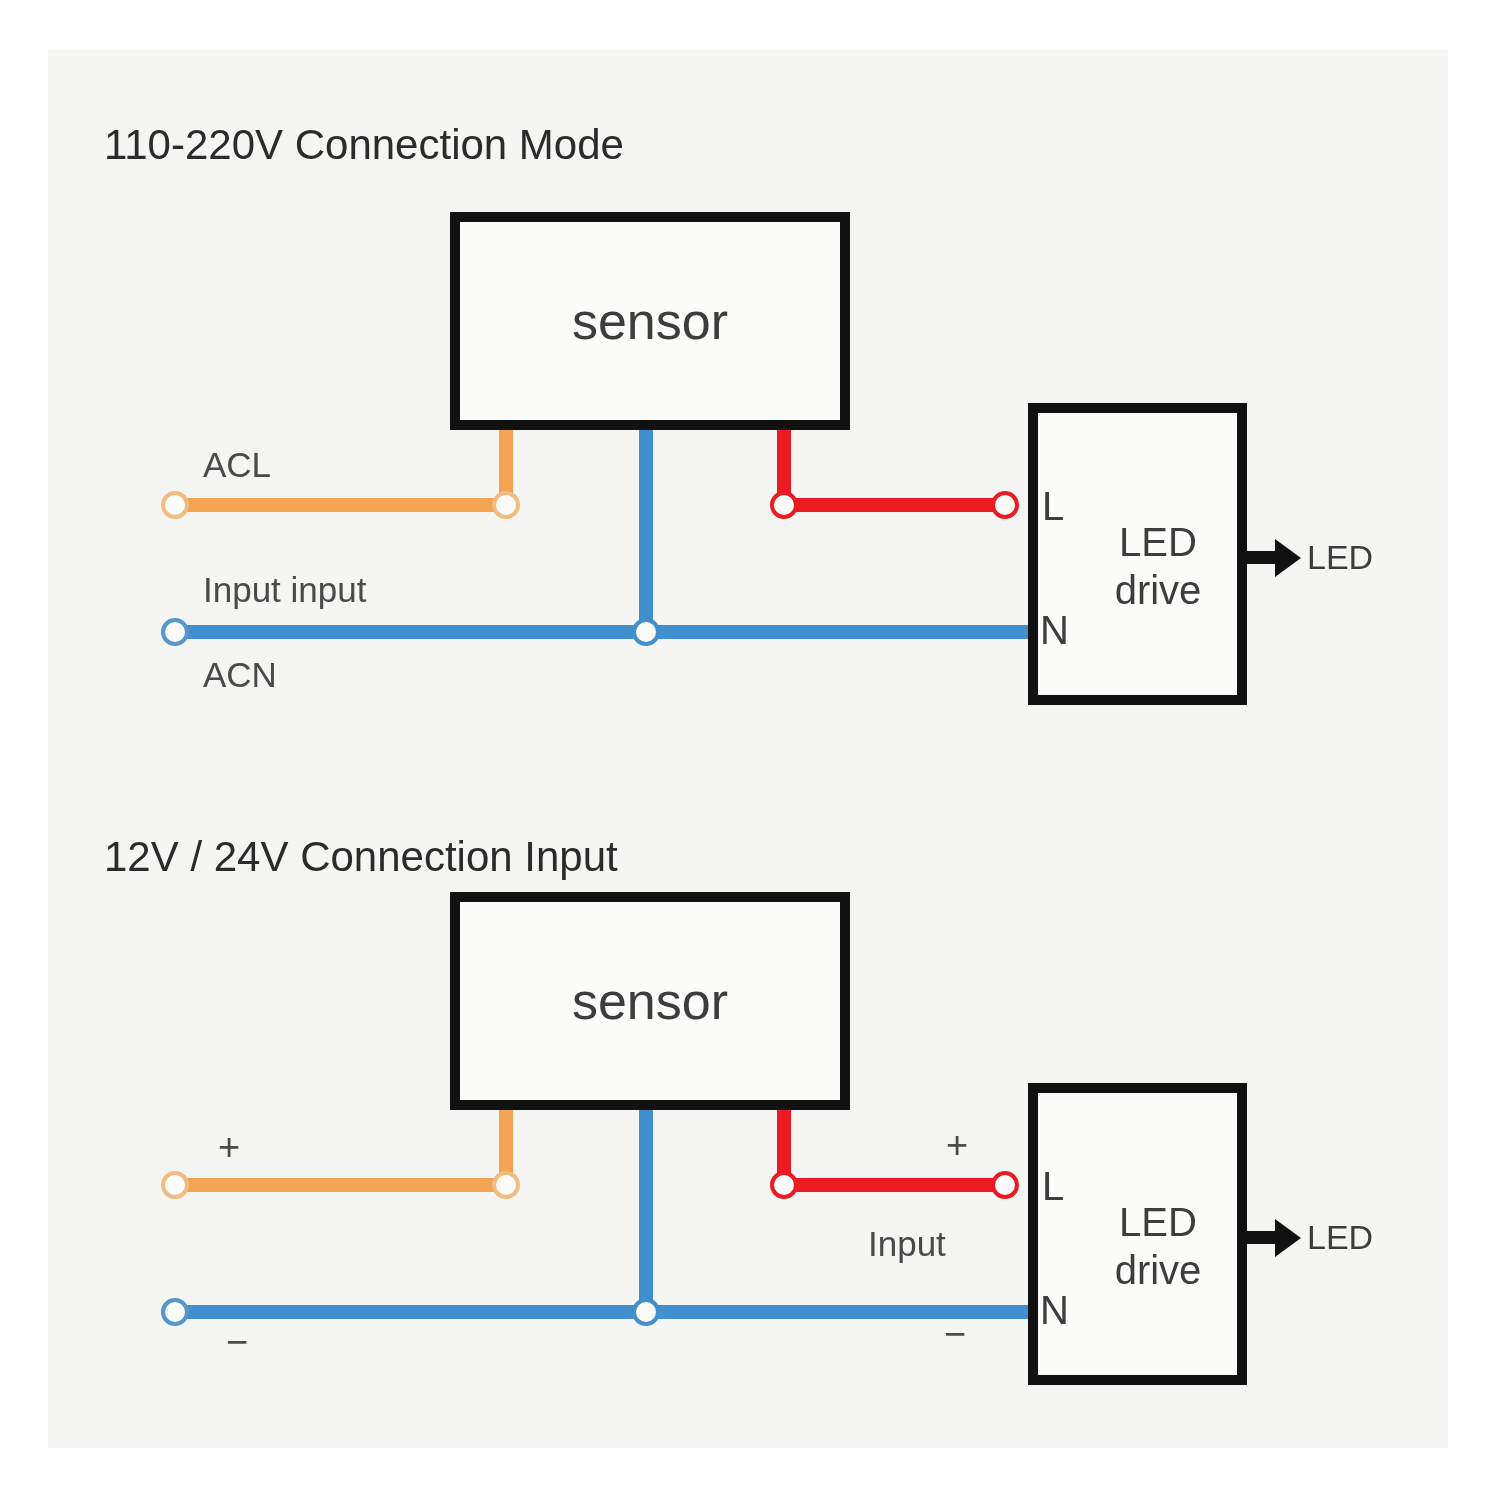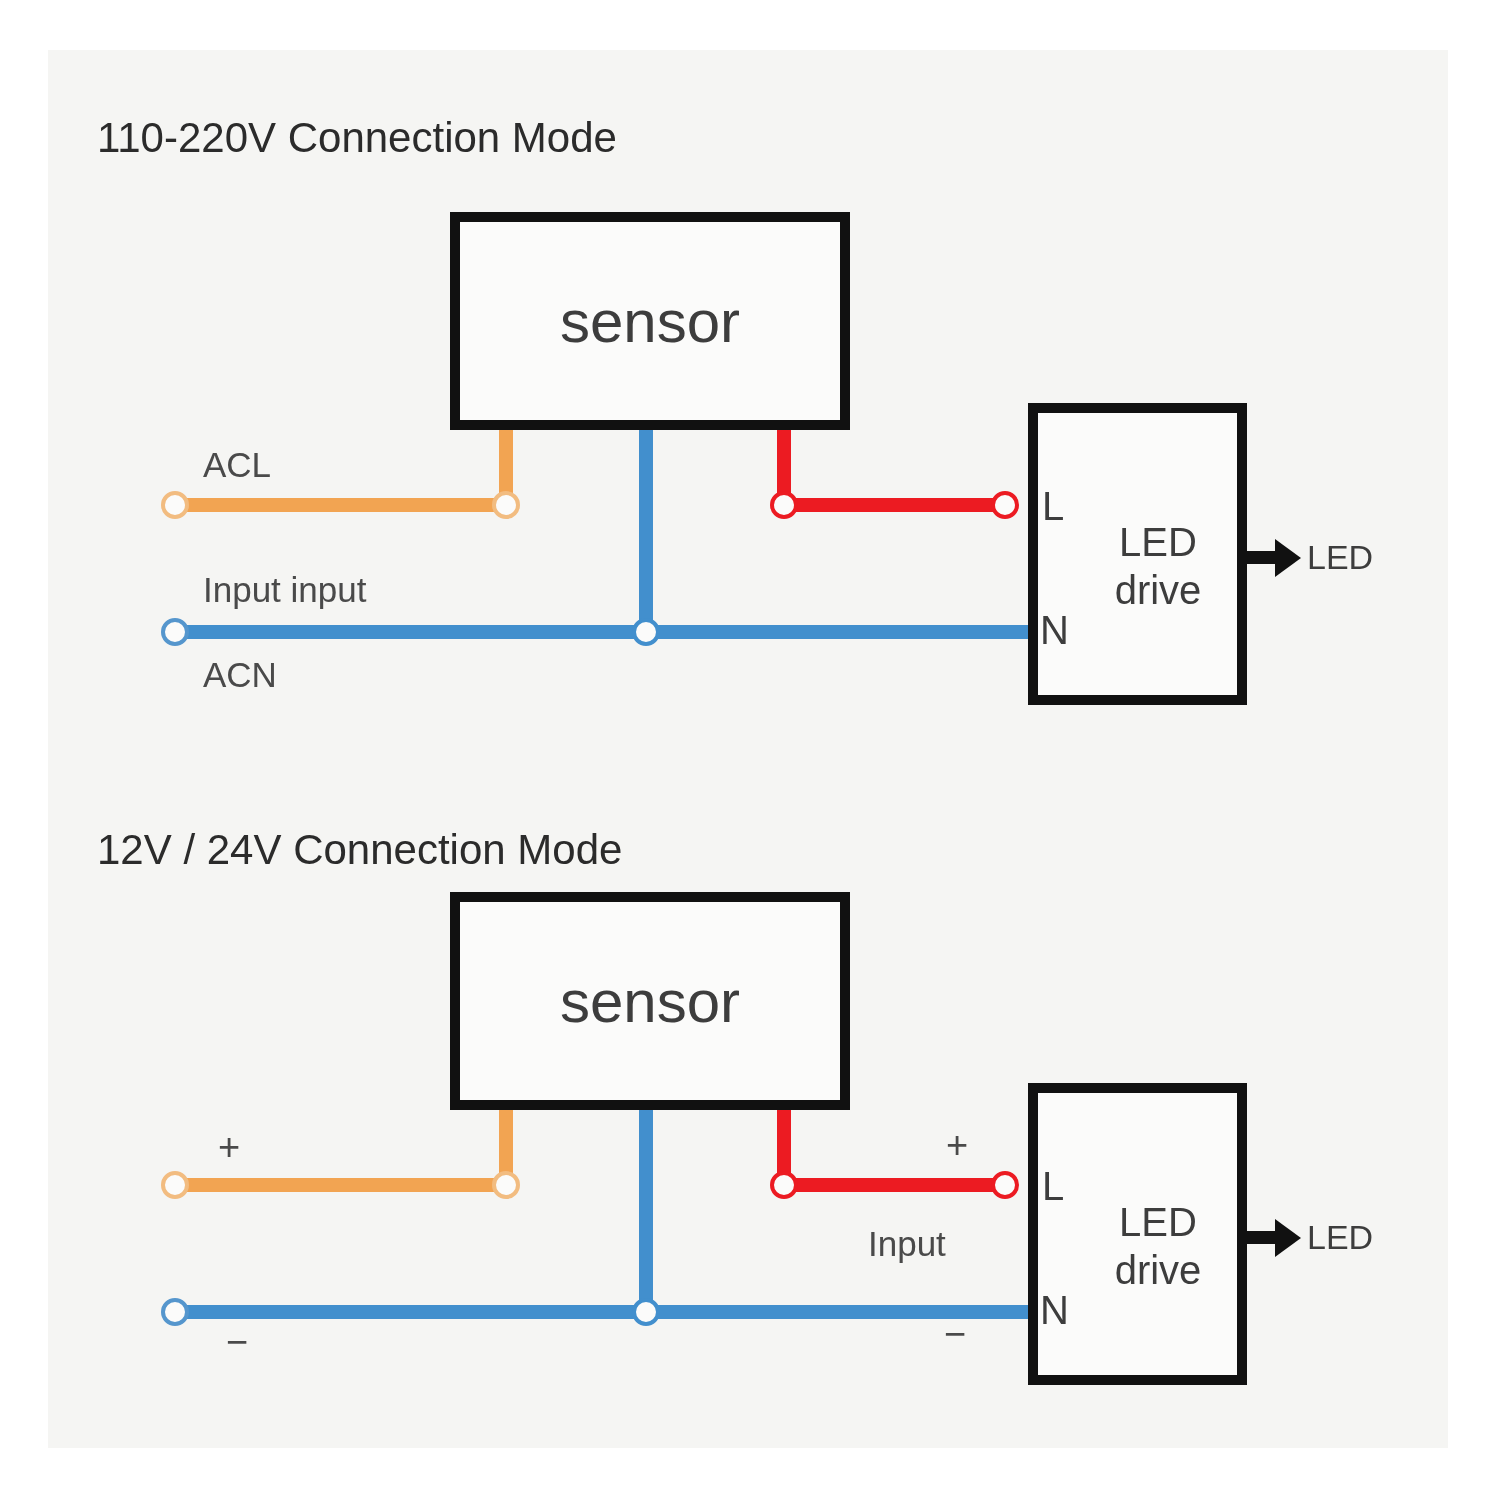--- a/index.html
+++ b/index.html
@@ -2,39 +2,39 @@
 <html style="--page-background: #ffffff; --panel-background: #f5f5f3; --wire-orange: #f2a452; --wire-orange-light: #f2bc80; --wire-blue: #428fcd; --wire-blue-light: #5596cd; --wire-red: #ec1b22; --box-border: #111111; --box-fill: #fbfbfa; --title-text: #2b2b2b; --label-text: #4a4a4a; --component-text: #3d3d3d;"><head>
 <meta charset="utf-8">
 <style>
   html,body{margin:0;padding:0;background:#ffffff;}
   .canvas{position:relative;width:1500px;height:1500px;background:var(--page-background,#fff);
           font-family:"Liberation Sans",sans-serif;overflow:hidden;}
   .panel{position:absolute;left:48px;top:50px;width:1400px;height:1398px;
          background:var(--panel-background,#f5f5f3);z-index:0;}
   .diagram{position:absolute;left:0;width:1500px;z-index:1;}
 
-  .title{position:absolute;margin:4px;font-size:42px;font-weight:400;
+  .title{position:absolute;margin:11px;font-size:42px;font-weight:400;
          color:var(--title-text,#2b2b2b);white-space:nowrap;z-index:4;}
 
   .wire{position:absolute;z-index:1;}
   .wire.orange{background:var(--wire-orange,#f2a452);}
   .wire.blue{background:var(--wire-blue,#428fcd);}
   .wire.red{background:var(--wire-red,#ec1b22);}
 
   .term{position:absolute;width:20px;height:20px;border-radius:50%;
         background:var(--box-fill,#fbfbfa);border:4px solid;z-index:2;}
   .term.orange-light{border-color:var(--wire-orange-light,#f2bc80);}
   .term.blue-light{border-color:var(--wire-blue-light,#5596cd);}
   .term.blue{border-color:var(--wire-blue,#428fcd);}
   .term.red{border-color:var(--wire-red,#ec1b22);}
 
   .box{position:absolute;background:var(--box-fill,#fbfbfa);
        border:10px solid var(--box-border,#111);box-sizing:border-box;z-index:3;}
   .sensor-box{display:flex;align-items:center;justify-content:center;}
-  .sensor-text{font-size:60px;color:var(--component-text,#3d3d3d);}
+  .sensor-text{font-size:52px;color:var(--component-text,#3d3d3d);}
 
   .term-label{position:absolute;font-size:40px;color:var(--component-text,#3d3d3d);z-index:4;}
   .driver-name{position:absolute;width:156px;text-align:center;font-size:40px;line-height:48px;
                color:var(--component-text,#3d3d3d);z-index:4;}
 
   .arrow-shaft{position:absolute;background:var(--box-border,#111);z-index:3;}
   .arrow-head{position:absolute;width:0;height:0;border-top:19px solid transparent;
               border-bottom:19px solid transparent;border-left:26px solid var(--box-border,#111);z-index:3;}
   .load-label{position:absolute;font-size:34px;color:var(--component-text,#3d3d3d);z-index:4;}
 
@@ -79,21 +79,21 @@
     <div class="arrow-shaft" style="left:1245px;top:551px;width:30px;height:13px"></div>
     <div class="arrow-head" style="left:1275px;top:539px"></div>
     <span class="load-label" style="left:1307px;top:538px">LED</span>
 
     <span class="label" style="left:203px;top:445px">ACL</span>
     <span class="label" style="left:203px;top:570px">Input input</span>
     <span class="label" style="left:203px;top:655px">ACN</span>
   </section>
 
   <section class="diagram" style="top:680px;height:820px">
-    <h2 class="title" style="left:93px;top:142px">12V / 24V Connection Mode</h2>
+    <h2 class="title" style="left:93px;top:142px">12V / 24V Connection Input</h2>
 
     <div class="wire orange" style="left:499px;top:430px;width:14px;height:82px"></div>
     <div class="wire orange" style="left:175px;top:498px;width:331px;height:14px"></div>
     <div class="wire blue" style="left:639px;top:430px;width:14px;height:209px"></div>
     <div class="wire blue" style="left:175px;top:625px;width:853px;height:14px"></div>
     <div class="wire red" style="left:777px;top:430px;width:14px;height:82px"></div>
     <div class="wire red" style="left:784px;top:498px;width:221px;height:14px"></div>
 
     <div class="term orange-light" style="left:161px;top:491px"></div>
     <div class="term orange-light" style="left:492px;top:491px"></div>

